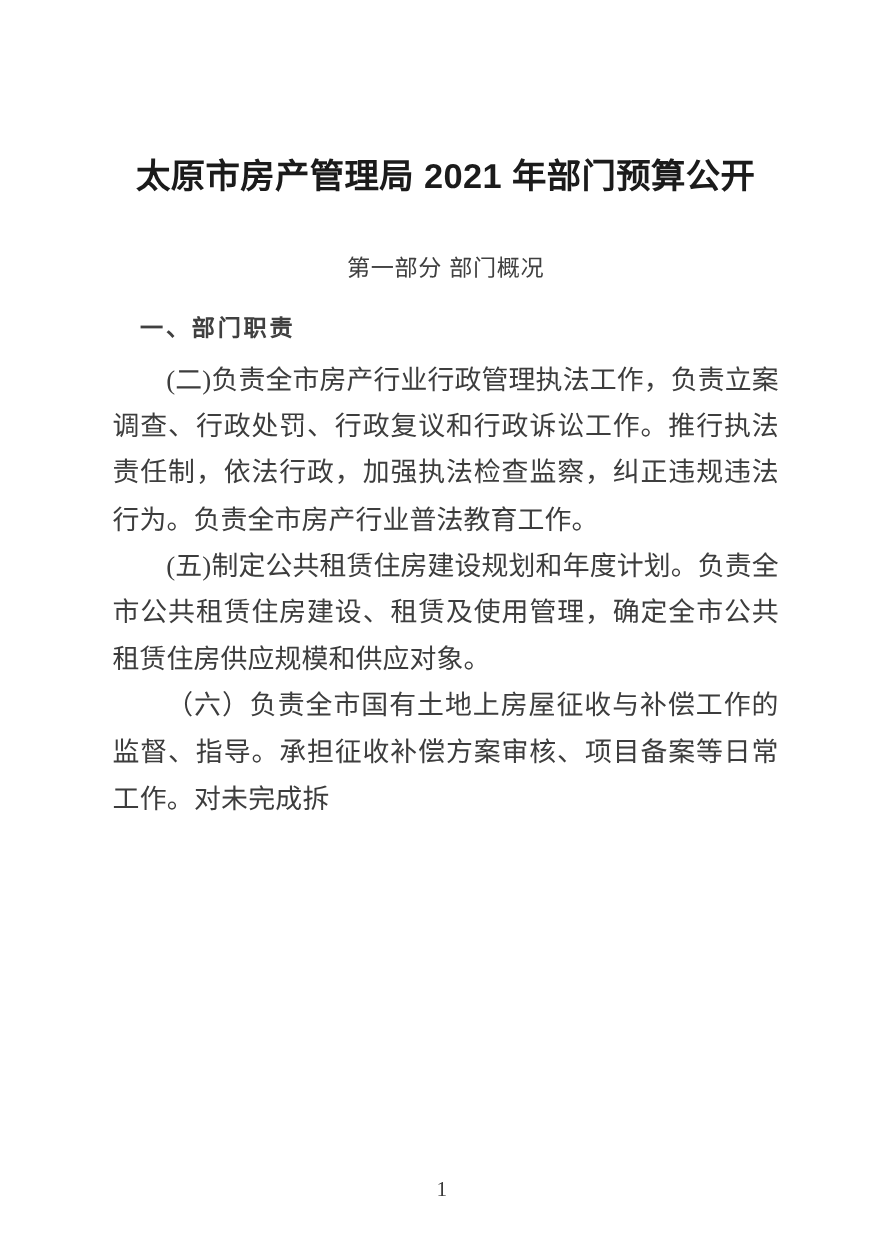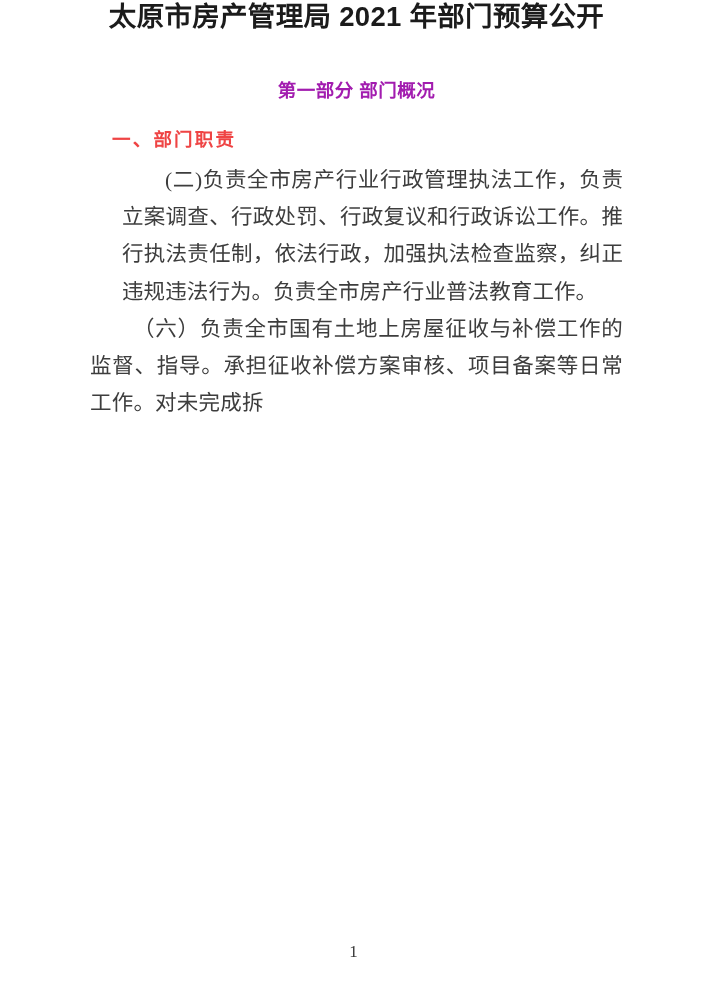--- a/index.html
+++ b/index.html
@@ -35,43 +35,44 @@
   
   .doc-title {
     font-family: "Liberation Sans", "DejaVu Sans", sans-serif;
     font-weight: 700;
     font-size: 27.5px;
     line-height: 34px;
     color: #1b1b1b;
     text-align: center;
     letter-spacing: 0.3px;
     margin: 0;
+    padding-top: 124px;
     white-space: nowrap;
   }
 
   
   .part-title {
     font-family: "Liberation Sans", "DejaVu Sans", sans-serif;
-    font-weight: 700;
+    font-weight: 400;
     font-size: 18.5px;
     line-height: 26px;
-    color: #a21caf;
+    color: #404040;
     text-align: center;
     letter-spacing: 0.5px;
     margin: 0;
     padding-top: 44px;
   }
 
   
   .section-heading {
     font-family: "Liberation Serif", "DejaVu Serif", serif;
     font-weight: 700;
     font-size: 18.5px;
     line-height: 28px;
-    color: #ef4444;
+    color: #404040;
     letter-spacing: 2.2px;
     margin: 0;
     padding-top: 22px;
     text-indent: 22px;
   }
 
   
   .para {
     font-family: "Liberation Serif", "DejaVu Serif", serif;
     font-size: 21.5px;
@@ -85,21 +86,20 @@
     word-break: break-all;
   }
 
   .para:first-of-type {
     padding-top: 8px;
   }
 
   
   .para.tight-marker {
     letter-spacing: 0.1px;
-    margin-left: 32px;
   }
 
   
   .page-number {
     position: absolute;
     left: 0;
     right: 0;
     top: 941px;
     text-align: center;
     font-family: "Liberation Serif", "DejaVu Serif", serif;
@@ -119,20 +119,21 @@
 
     <h2 class="part-title">第一部分  部门概况</h2>
 
     <h3 class="section-heading">一、部门职责</h3>
 
 
     <p class="para tight-marker">(二)负责全市房产行业行政管理执法工作，负责立案调查、行政处罚、行政复议和行政诉讼工作。推行执法责任制，依法行政，加强执法检查监察，纠正违规违法行为。负责全市房产行业普法教育工作。</p>
 
 
 
+    <p class="para tight-marker">(五)制定公共租赁住房建设规划和年度计划。负责全市公共租赁住房建设、租赁及使用管理，确定全市公共租赁住房供应规模和供应对象。</p>
 
     <p class="para">（六）负责全市国有土地上房屋征收与补偿工作的监督、指导。承担征收补偿方案审核、项目备案等日常工作。对未完成拆</p>
 
   </div>
 
   <div class="page-number">1</div>
 
 </div>
 
 </body></html>

